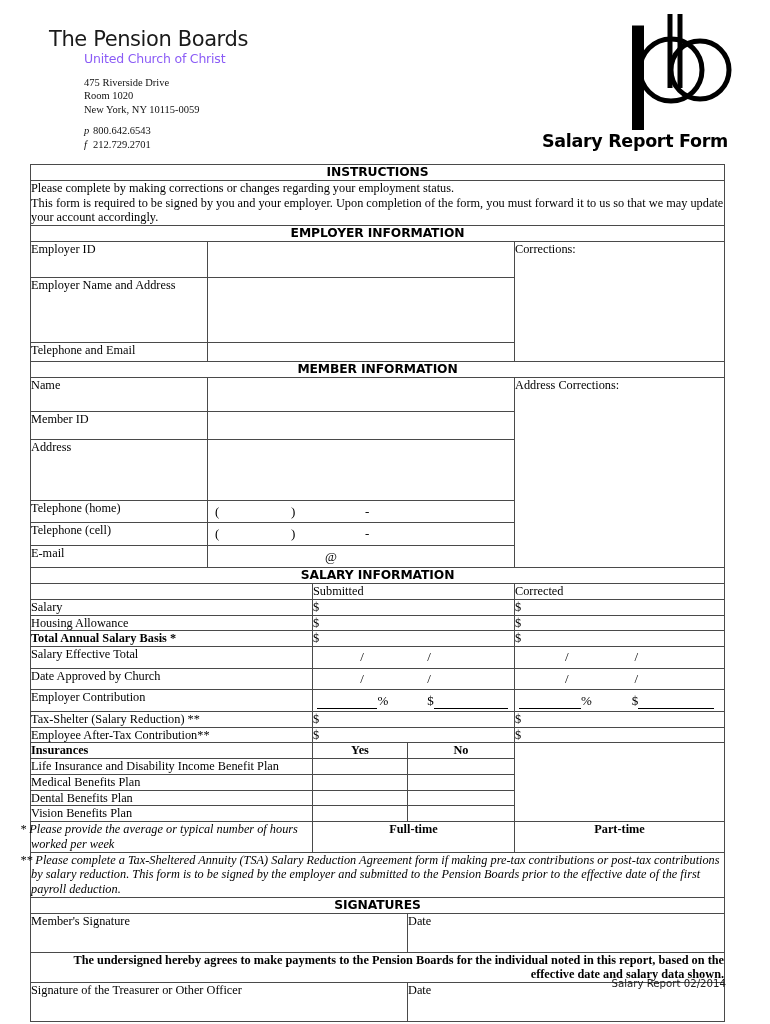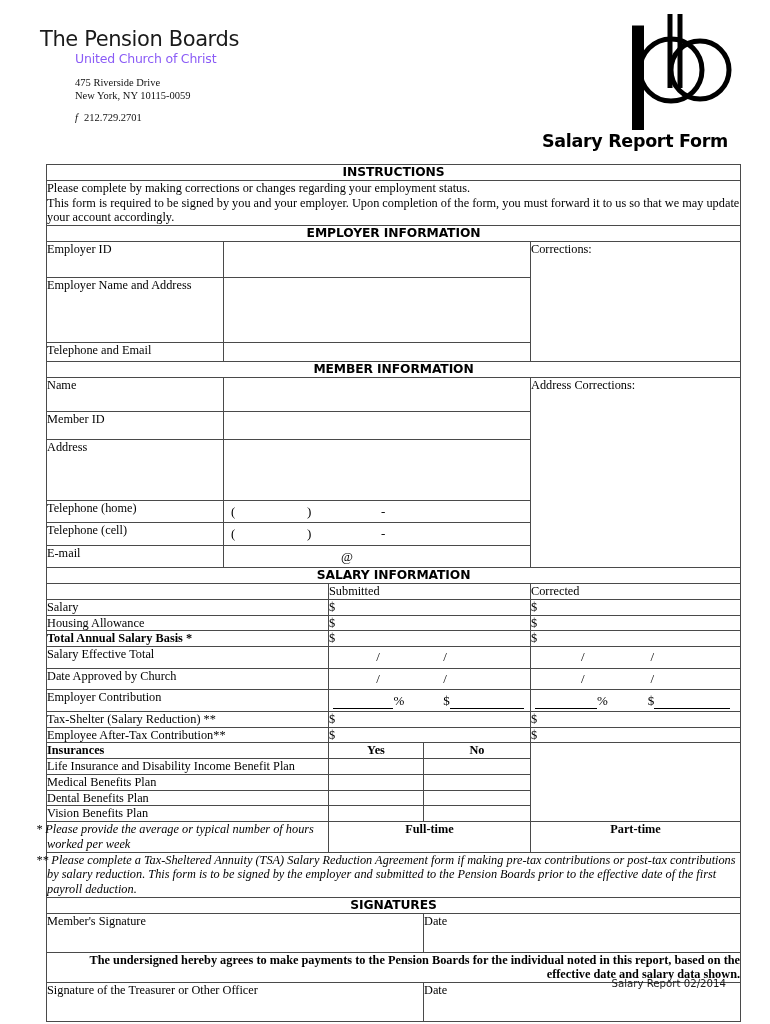--- a/index.html
+++ b/index.html
@@ -19,21 +19,21 @@
 
   
   .header {
     position: absolute;
     left: 0; top: 0;
     width: 770px;
     height: 165px;
   }
   .brand {
     position: absolute;
-    left: 40px;
+    left: 49px;
     top: 28px;
     width: 300px;
   }
   .brand-title {
     font-family: "DejaVu Sans", sans-serif;
     font-size: 21px;
     font-weight: normal;
     letter-spacing: -0.4px;
     line-height: 1.05;
     color: #1a1a1a;
@@ -90,21 +90,21 @@
     font-family: "DejaVu Sans", sans-serif;
     font-size: 17.5px;
     font-weight: bold;
     letter-spacing: -0.3px;
     color: #000;
   }
 
   
   .form {
     position: absolute;
-    left: 46px;
+    left: 30px;
     top: 164px;
     width: 694px;
     border-collapse: collapse;
     table-layout: fixed;
     padding-left: 16px;
   }
   .form td {
     border: 1px solid #4a4a4a;
     padding: 0;
     vertical-align: top;
@@ -214,23 +214,25 @@
 </head>
 <body>
 
 <div class="header">
 
   <div class="brand">
     <div class="brand-title">The Pension Boards</div>
     <div class="brand-sub">United Church of Christ</div>
     <div class="brand-address">
       <div>475 Riverside Drive</div>
+      <div>Room 1020</div>
       <div>New York, NY 10115-0059</div>
     </div>
     <div class="brand-contact">
+      <div><span class="pfx">p</span><span>800.642.6543</span></div>
       <div><span class="pfx">f</span><span>212.729.2701</span></div>
     </div>
   </div>
 
   <div class="logo">
     <svg width="110" height="122" viewBox="0 0 110 122" xmlns="http://www.w3.org/2000/svg">
       <g fill="none" stroke="#000" stroke-width="5">
 
         <path d="M10 16 L22 16 L22 118 L10 118 Z" fill="#000" stroke="none"></path>
         <path d="M10 16 L22 16" stroke="#000" stroke-width="5"></path>

